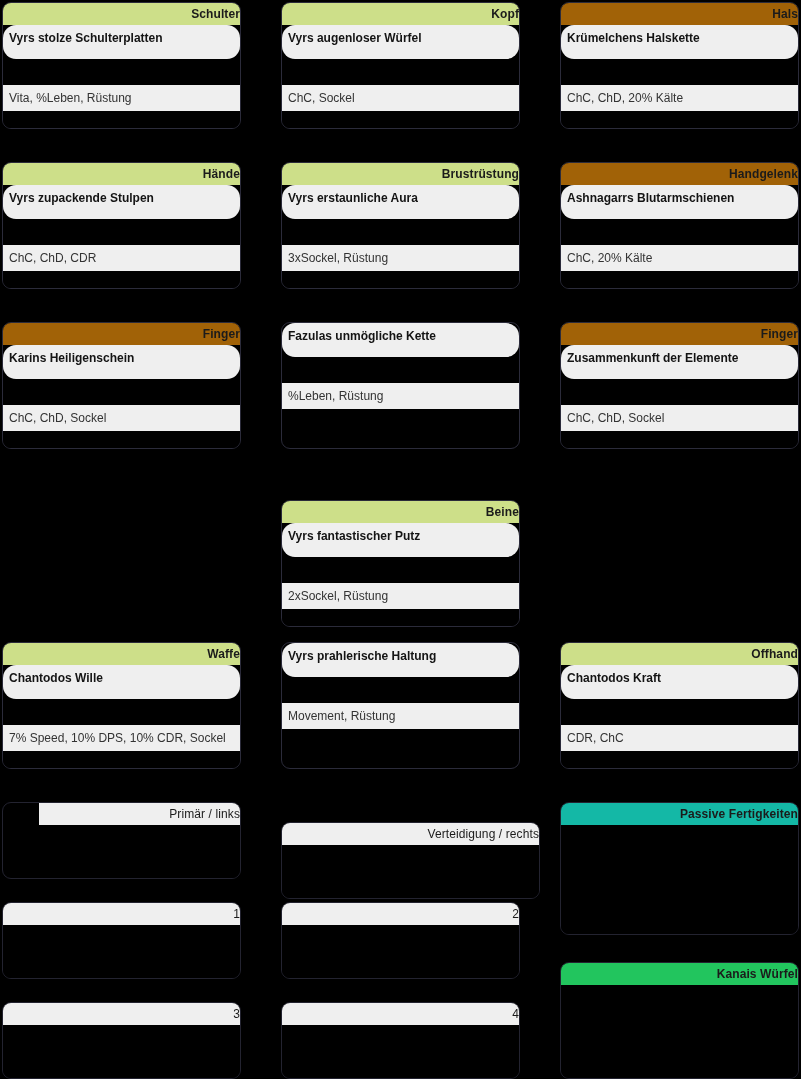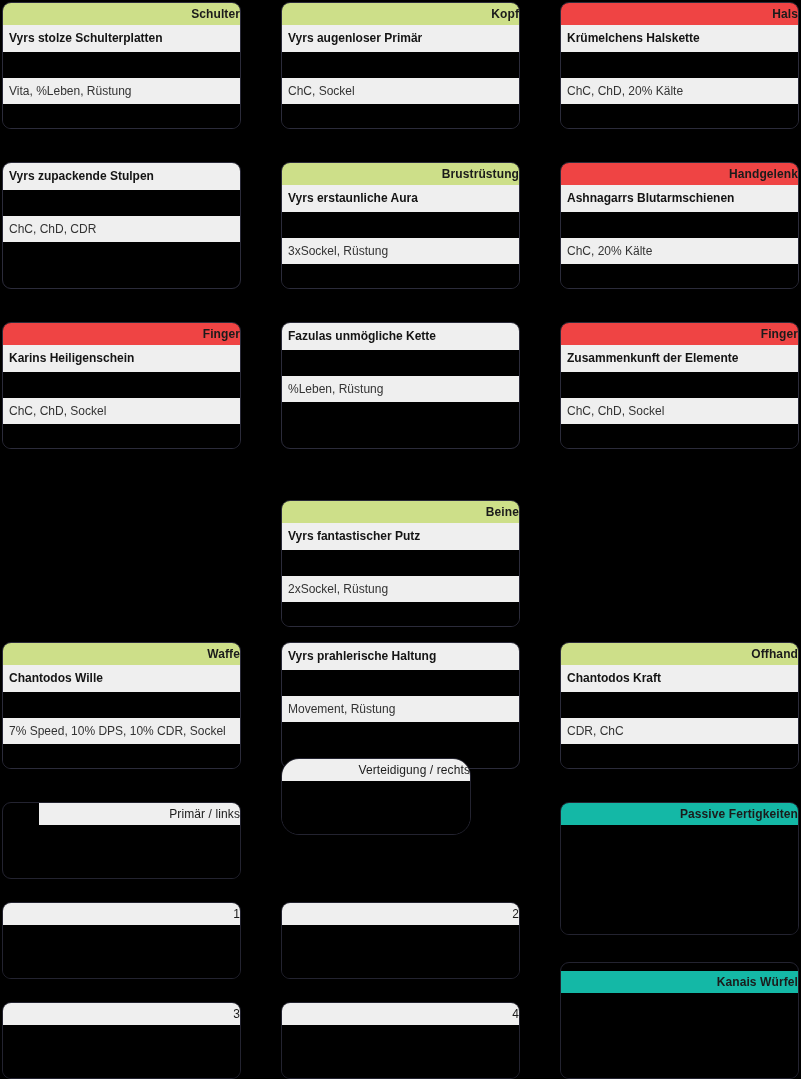--- a/index.html
+++ b/index.html
@@ -19,80 +19,81 @@
     box-sizing:border-box;
   }
   .card .hdr{
     height:22px;line-height:22px;
     text-align:right;
     font-size:12px;font-weight:bold;color:#1b1b1b;
     letter-spacing:0.1px;
     box-sizing:border-box;
   }
   .card .namerow{
-    height:27px;line-height:27px;
+    height:34px;line-height:27px;
     background:#efefef;
     color:#141414;
     font-size:12px;font-weight:bold;
     padding-left:6px;
     box-sizing:border-box;
-    white-space:nowrap;overflow:hidden;
+    white-space:nowrap;overflow:hidden;border-radius:13px;
   }
   .card .gaprow{
     height:26px;background:#000;
   }
   .card .affixrow{
     height:26px;line-height:26px;
     background:#efefef;
     color:#333333;
     font-size:12px;font-weight:normal;
     padding-left:6px;
     box-sizing:border-box;
     white-space:nowrap;overflow:hidden;
   }
   .card .footrow{
     background:#000;
   }
 
   
   .h-green{background:#cddf89;}
-  .h-orange{background:#ef4444;}
+  .h-orange{background:#a16207;}
   .h-plain{background:#efefef;font-weight:normal !important;}
   .h-blue{background:#14b8a6;}
-  .h-lav{background:#14b8a6;margin-top:8px;}
+  .h-lav{background:#22c55e;}
 
   .card.skill{border-color:#232330;}
   .card.skill .body{background:#000;}
 </style>
 </head>
 <body>
 
 <div id="board">
     <div class="card gear" style="left: 2px; top: 2px; width: 239px; height: 127px;">
       <div class="hdr h-green">Schulter</div>
       <div class="namerow">Vyrs stolze Schulterplatten</div>
       <div class="gaprow"></div>
       <div class="affixrow">Vita, %Leben, Rüstung</div>
       <div class="footrow" style="height:24px"></div>
     </div>
     <div class="card gear" style="left: 281px; top: 2px; width: 239px; height: 127px;">
       <div class="hdr h-green">Kopf</div>
-      <div class="namerow">Vyrs augenloser Primär</div>
+      <div class="namerow">Vyrs augenloser Würfel</div>
       <div class="gaprow"></div>
       <div class="affixrow">ChC, Sockel</div>
       <div class="footrow" style="height:24px"></div>
     </div>
     <div class="card gear" style="left: 560px; top: 2px; width: 239px; height: 127px;">
       <div class="hdr h-orange">Hals</div>
       <div class="namerow">Krümelchens Halskette</div>
       <div class="gaprow"></div>
       <div class="affixrow">ChC, ChD, 20% Kälte</div>
       <div class="footrow" style="height:24px"></div>
     </div>
     <div class="card gear" style="left: 2px; top: 162px; width: 239px; height: 127px;">
+      <div class="hdr h-green">Hände</div>
       <div class="namerow">Vyrs zupackende Stulpen</div>
       <div class="gaprow"></div>
       <div class="affixrow">ChC, ChD, CDR</div>
       <div class="footrow" style="height:24px"></div>
     </div>
     <div class="card gear" style="left: 281px; top: 162px; width: 239px; height: 127px;">
       <div class="hdr h-green">Brustrüstung</div>
       <div class="namerow">Vyrs erstaunliche Aura</div>
       <div class="gaprow"></div>
       <div class="affixrow">3xSockel, Rüstung</div>
@@ -149,21 +150,21 @@
       <div class="hdr h-green">Offhand</div>
       <div class="namerow">Chantodos Kraft</div>
       <div class="gaprow"></div>
       <div class="affixrow">CDR, ChC</div>
       <div class="footrow" style="height:24px"></div>
     </div>
     <div class="card skill" style="left: 2px; width: 239px; top: 802px; height: 77px; padding-left: 36px;">
       <div class="hdr h-plain">Primär / links</div>
       <div class="body" style="height:53px"></div>
     </div>
-    <div class="card skill" style="left: 281px; width: 190px; top: 758px; height: 77px; border-radius: 18px;">
+    <div class="card skill" style="left: 281px; width: 259px; top: 822px; height: 77px;">
       <div class="hdr h-plain">Verteidigung / rechts</div>
       <div class="body" style="height:53px"></div>
     </div>
     <div class="card skill" style="left: 560px; width: 239px; top: 802px; height: 133px;">
       <div class="hdr h-blue">Passive Fertigkeiten</div>
       <div class="body" style="height:109px"></div>
     </div>
     <div class="card skill" style="left: 2px; width: 239px; top: 902px; height: 77px;">
       <div class="hdr h-plain">1</div>
       <div class="body" style="height:53px"></div>

